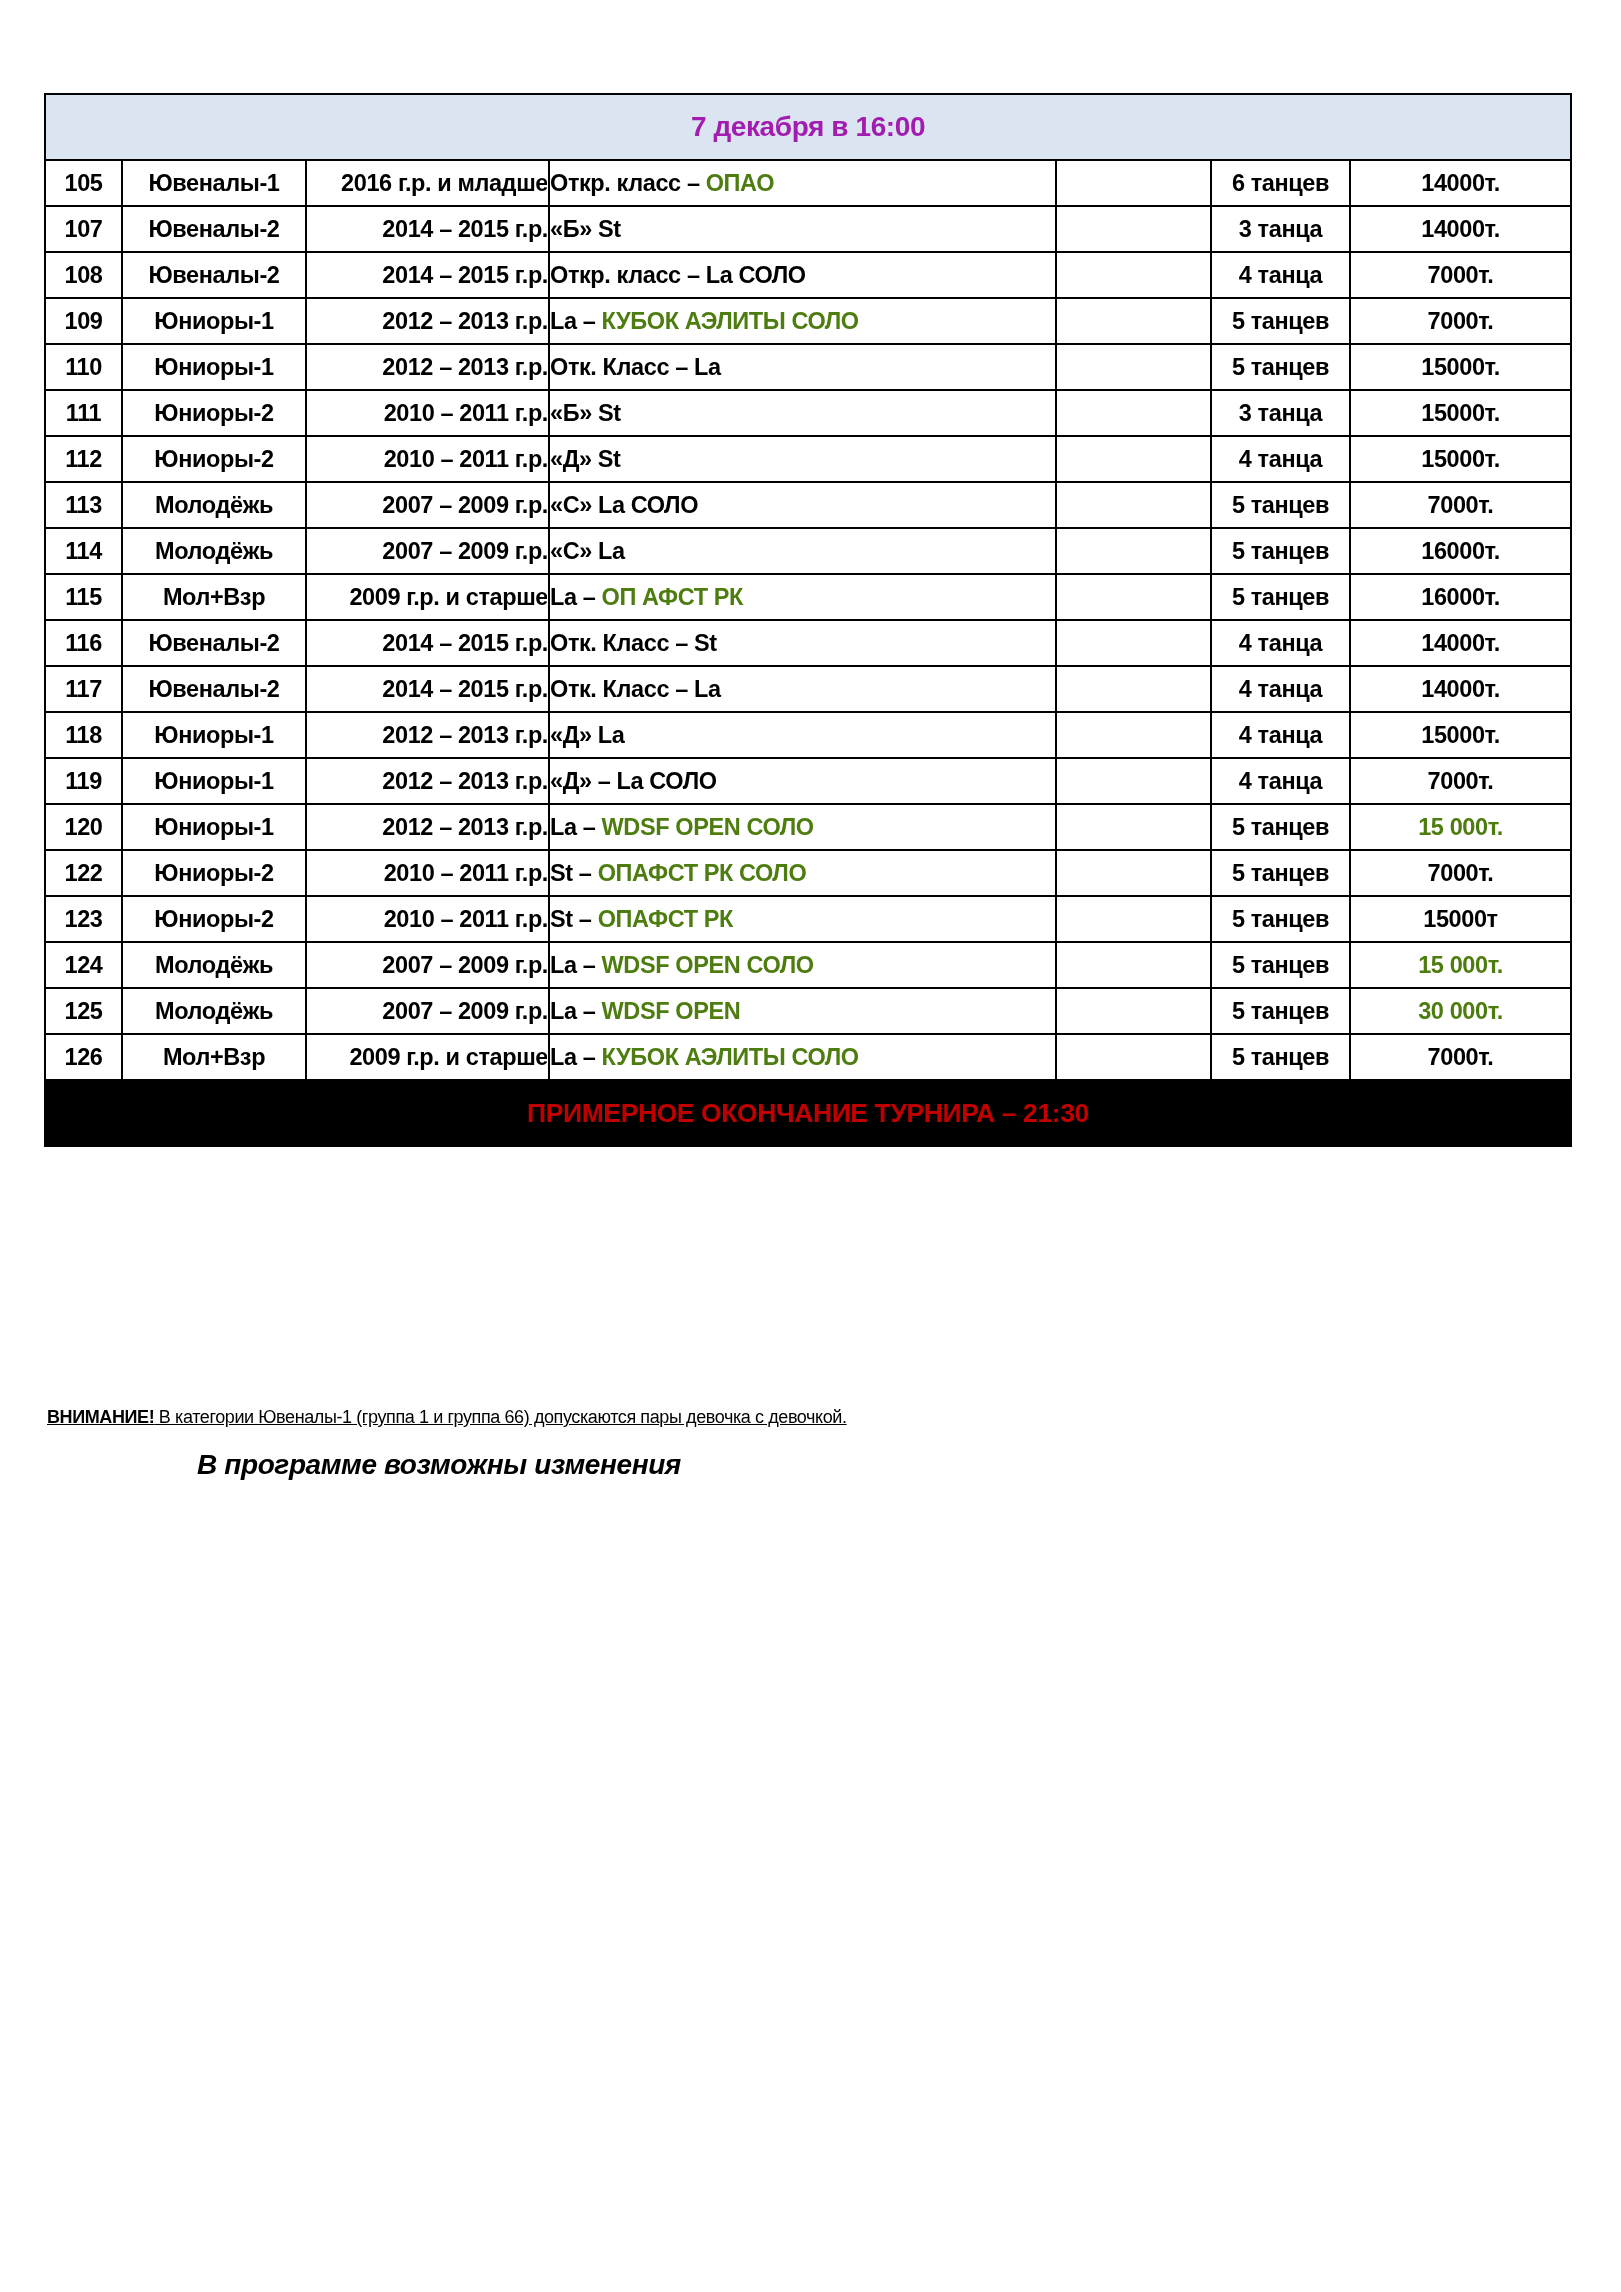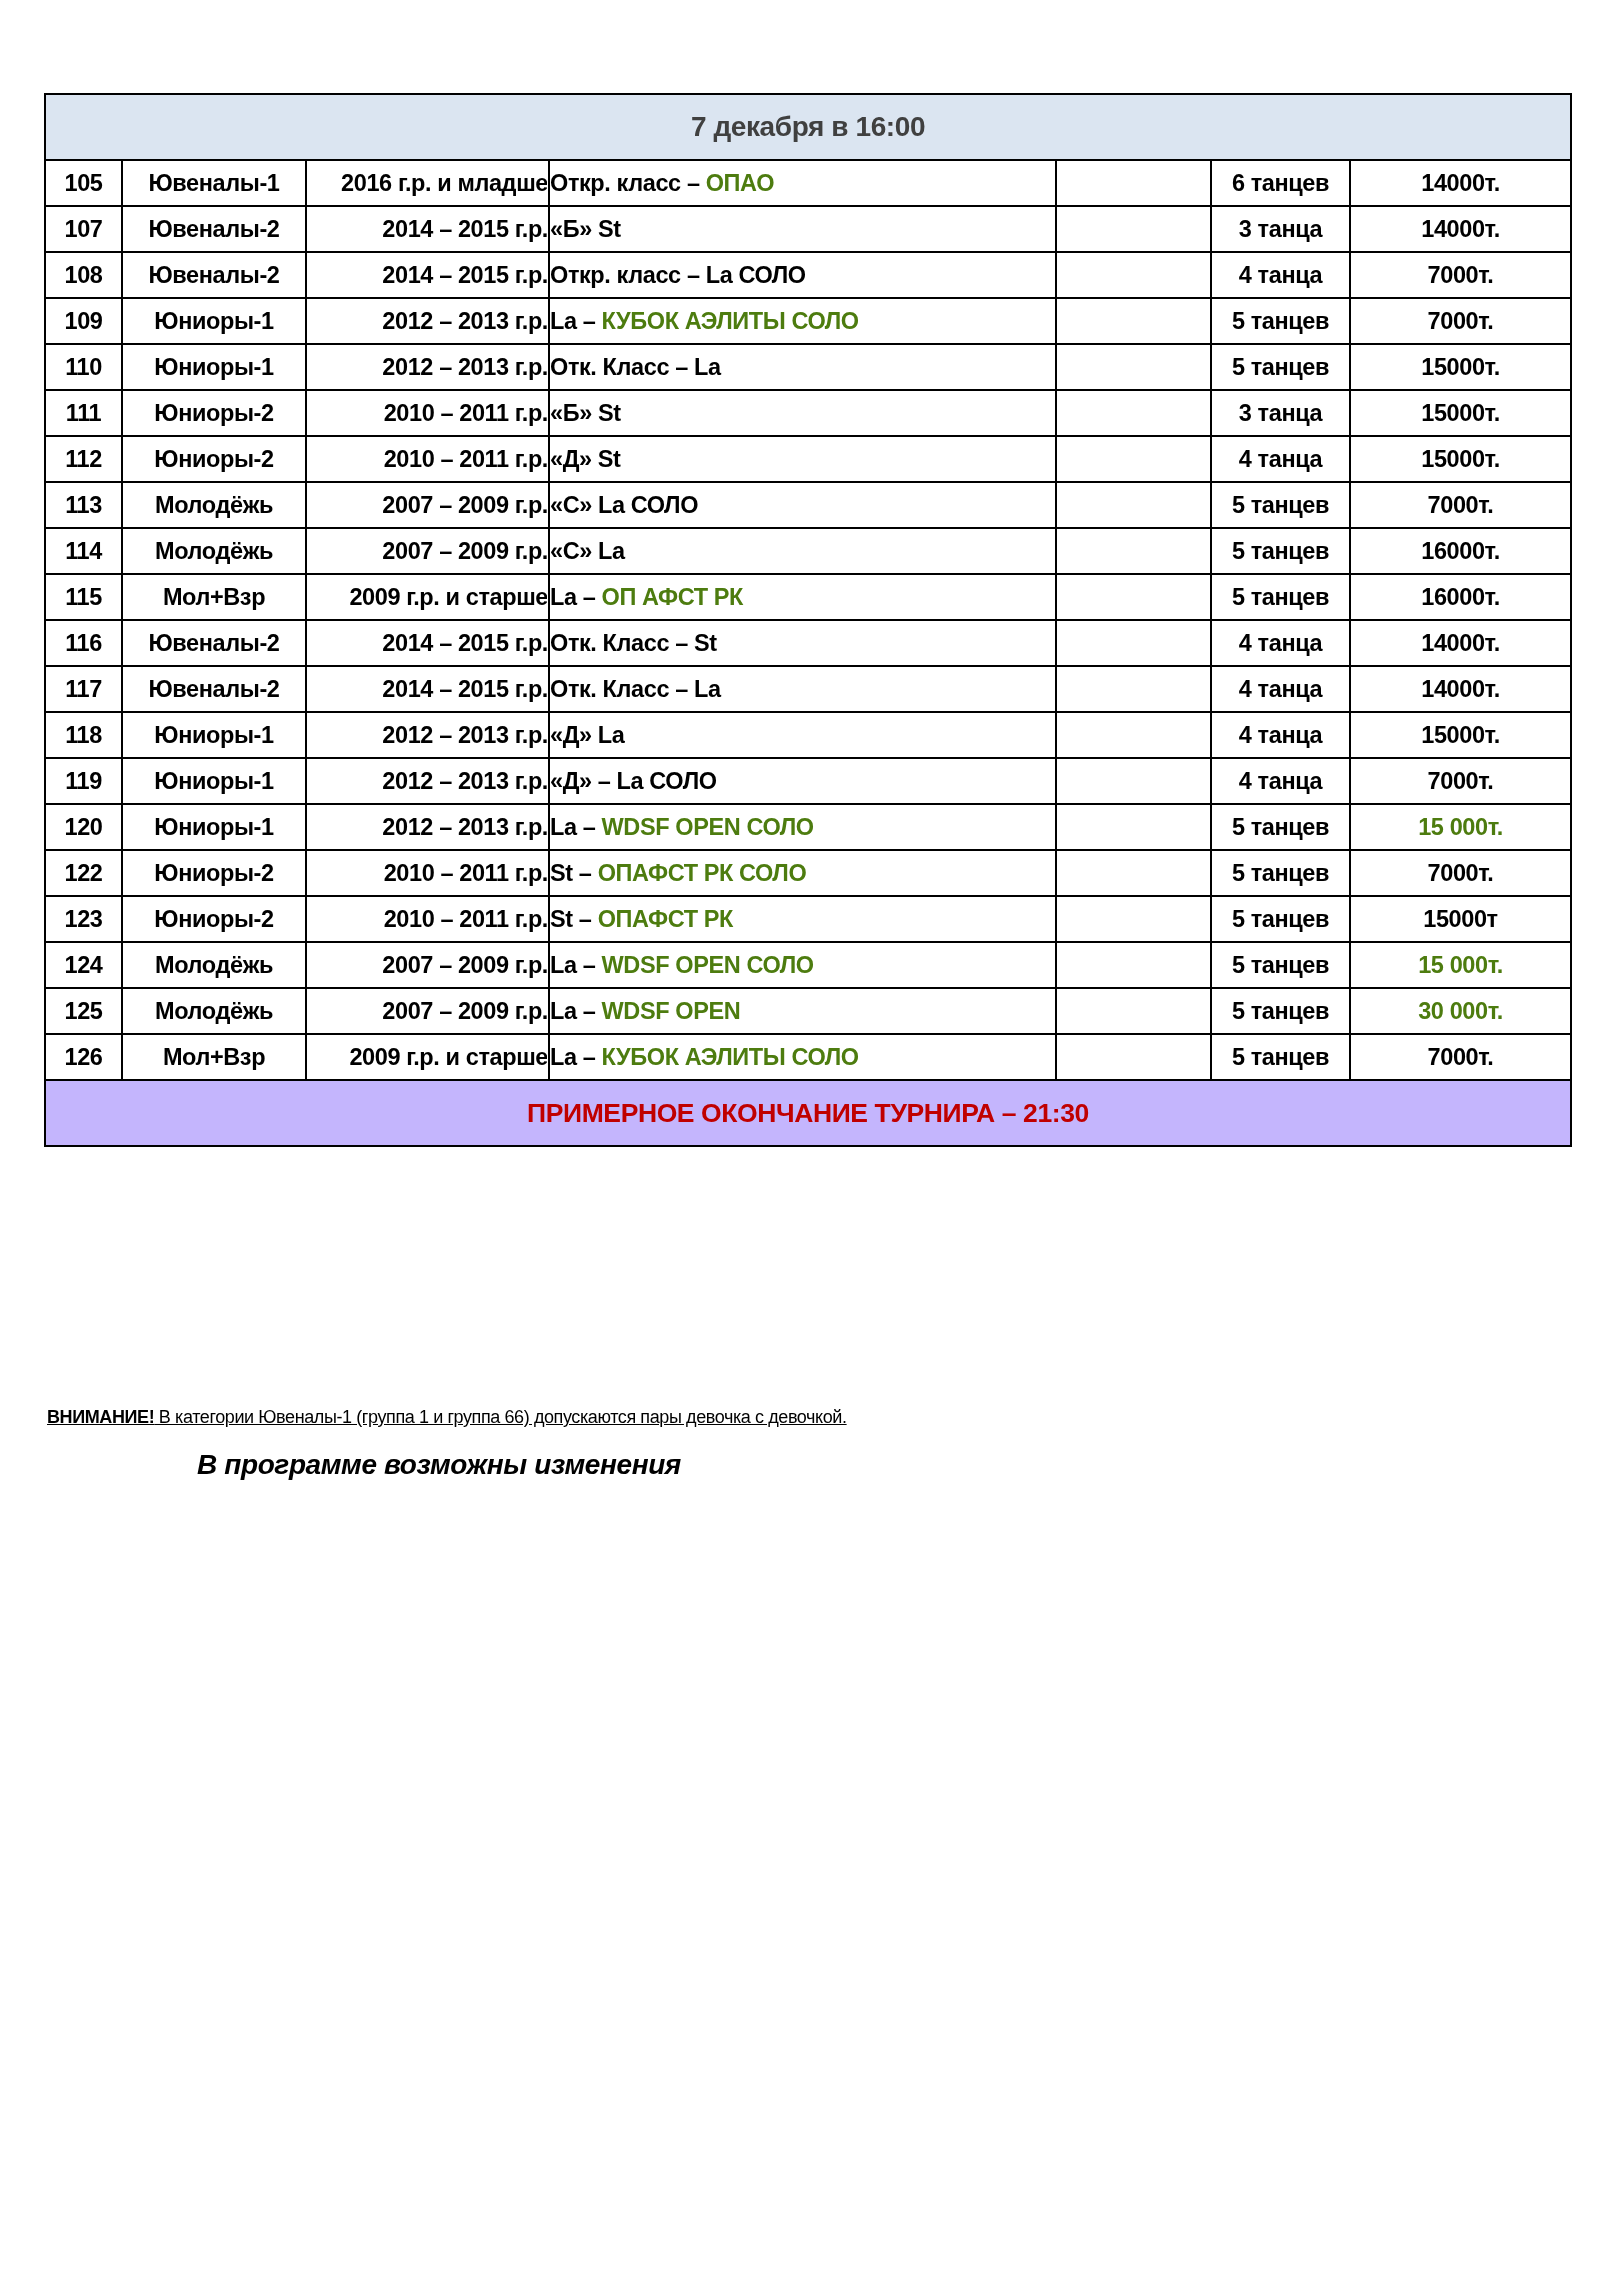--- a/index.html
+++ b/index.html
@@ -26,26 +26,26 @@
     vertical-align:middle;
     overflow:hidden;
     white-space:nowrap;
     padding:0;
   }
   tr.data-row { height:46px; }
   tr.section-header-row { height:66px; }
   tr.footer-row { height:66px; }
   tr.section-header-row td {
     background:#dbe5f1;
-    color:#404040;
+    color:#a21caf;
     text-align:center;
     font-size:28px;
   }
   tr.footer-row td {
-    background:#c4b5fd;
+    background:#000000;
     color:#c00000;
     text-align:center;
     font-size:26.5px;
   }
   td.c-num    { text-align:center; }
   td.c-cat    { text-align:center; }
   td.c-year   { text-align:right; padding-left:13.7px;border-radius:10px; }
   td.c-class  { text-align:left; padding-left:13.7px; }
   td.c-empty  { }
   td.c-dances { text-align:center; }

